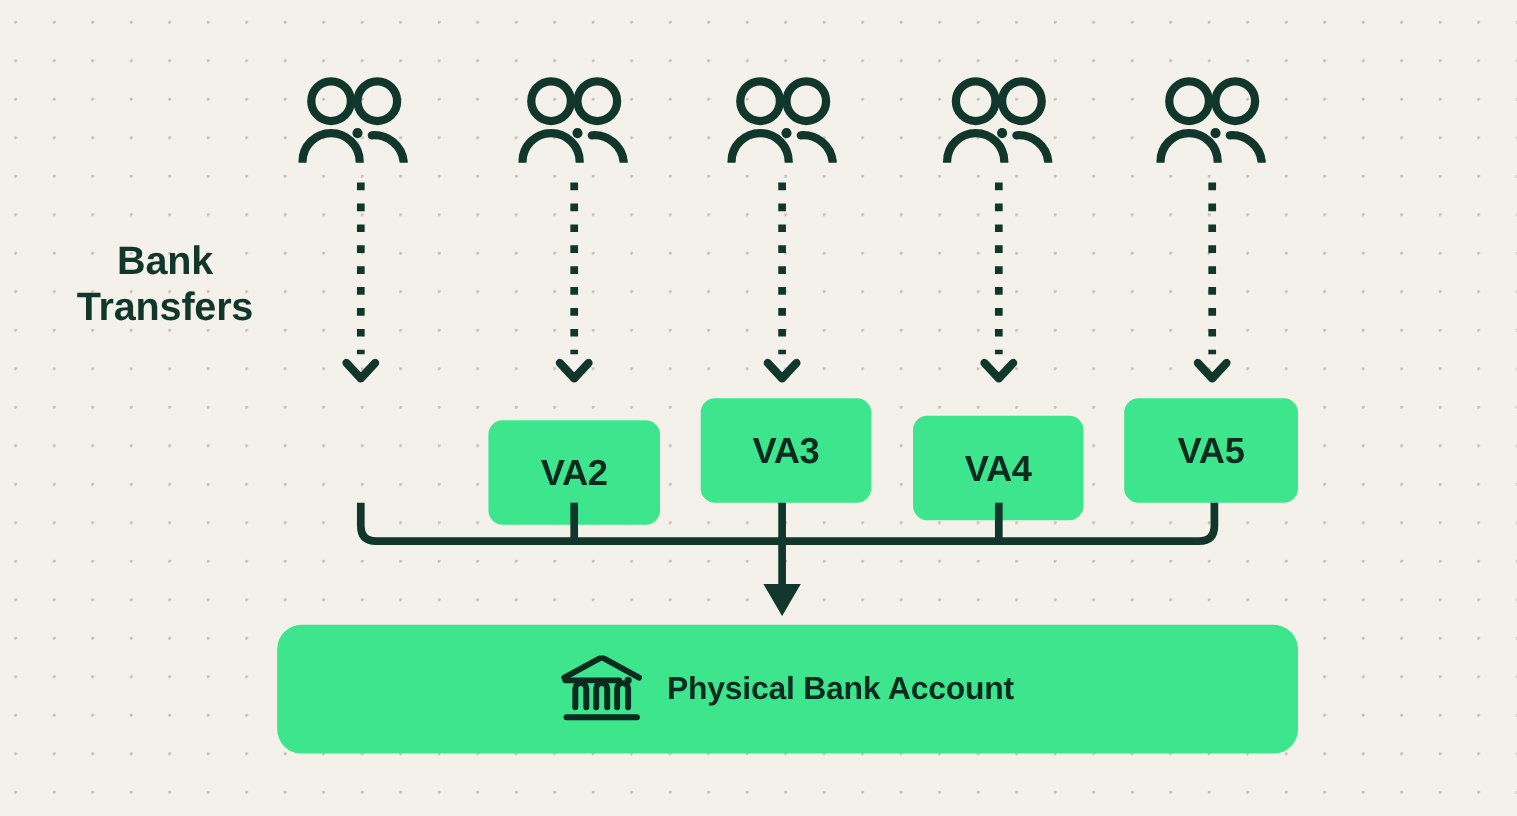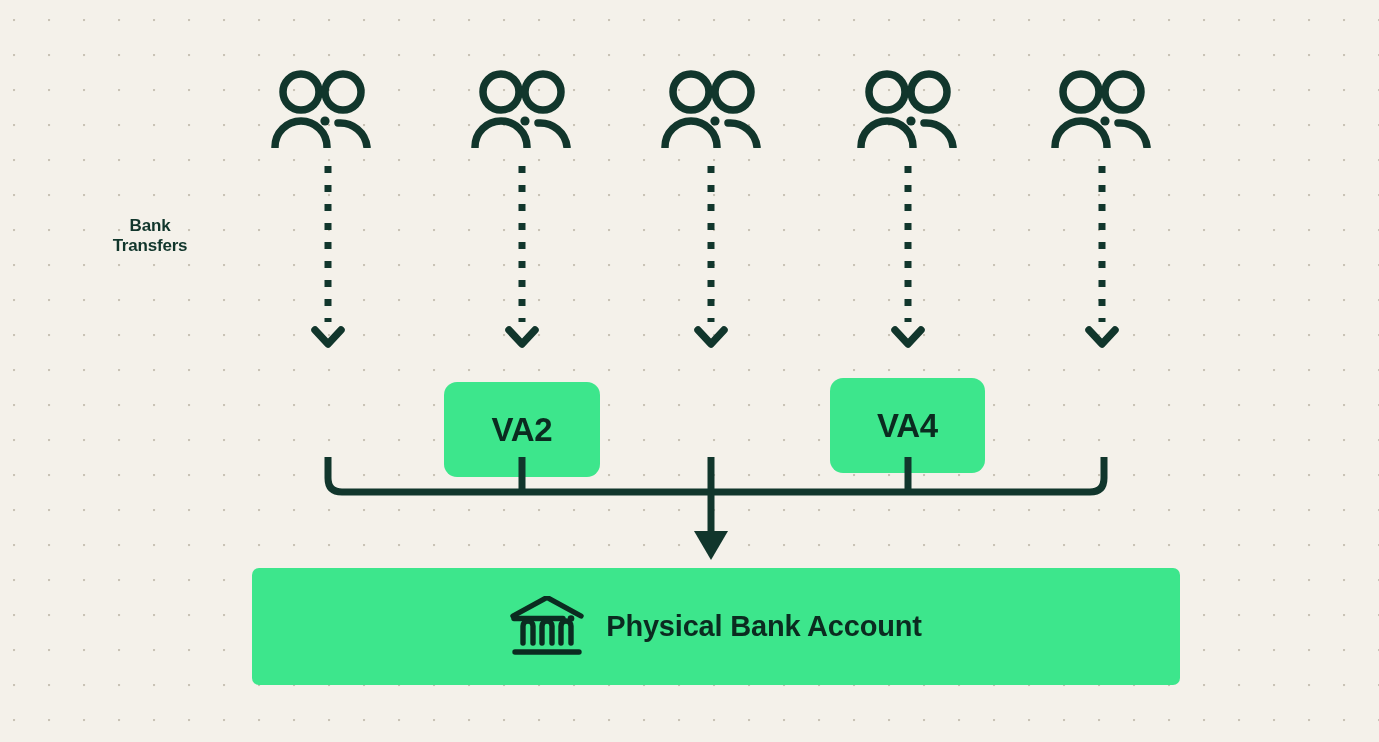--- a/index.html
+++ b/index.html
@@ -23,21 +23,21 @@
     left: 0; top: 0;
     width: 1379px;
     height: 742px;
   }
   .label-bank-transfers {
     position: absolute;
     left: 40px;
     top: 216px;
     width: 220px;
     text-align: center;
-    font-size: 17px;
+    font-size: 36px;
     font-weight: bold;
     line-height: 1.17;
     color: #11362C;
     letter-spacing: -0.2px;
     white-space: pre-line;
   }
   .person-icon {
     position: absolute;
     width: 100px;
     height: 80px;
@@ -54,21 +54,21 @@
     font-size: 33px;
     font-weight: bold;
     letter-spacing: -0.3px;
   }
   .bank-box {
     position: absolute;
     left: 252px;
     top: 568px;
     width: 928px;
     height: 117px;
-    border-radius: 7px;
+    border-radius: 22px;
     background: #3DE68C;
     display: flex;
     align-items: center;
     justify-content: center;
     gap: 22px;
   }
   .bank-label {
     color: #0B2B20;
     font-size: 29px;
     font-weight: bold;
@@ -155,21 +155,23 @@
     <g stroke="#11362C" stroke-width="7.5" stroke-linecap="round" stroke-linejoin="round" fill="none">
       <polyline points="315,330 328,344 341,330"></polyline>
       <polyline points="509,330 522,344 535,330"></polyline>
       <polyline points="698,330 711,344 724,330"></polyline>
       <polyline points="895,330 908,344 921,330"></polyline>
       <polyline points="1089,330 1102,344 1115,330"></polyline>
     </g>
   </svg>
 
   <div class="va-box" style="left:444px; top:382px; width:156px;">VA2</div>
+  <div class="va-box" style="left:637px; top:362px; width:155px;">VA3</div>
   <div class="va-box" style="left:830px; top:362px; width:155px;margin-top:16px;">VA4</div>
+  <div class="va-box" style="left:1022px; top:362px; width:158px;">VA5</div>
 
   <svg class="layer" aria-hidden="true">
     <g fill="none" stroke="#11362C" stroke-width="7" stroke-linecap="butt">
       <path d="M328 457 L328 478 Q328 492 342 492 L1090 492 Q1104 492 1104 478 L1104 457"></path>
       <line x1="522" y1="457" x2="522" y2="492"></line>
       <line x1="908" y1="457" x2="908" y2="492"></line>
       <line x1="711" y1="457" x2="711" y2="543"></line>
     </g>
     <polygon points="711,560 694,531 728,531" fill="#11362C"></polygon>
   </svg>

